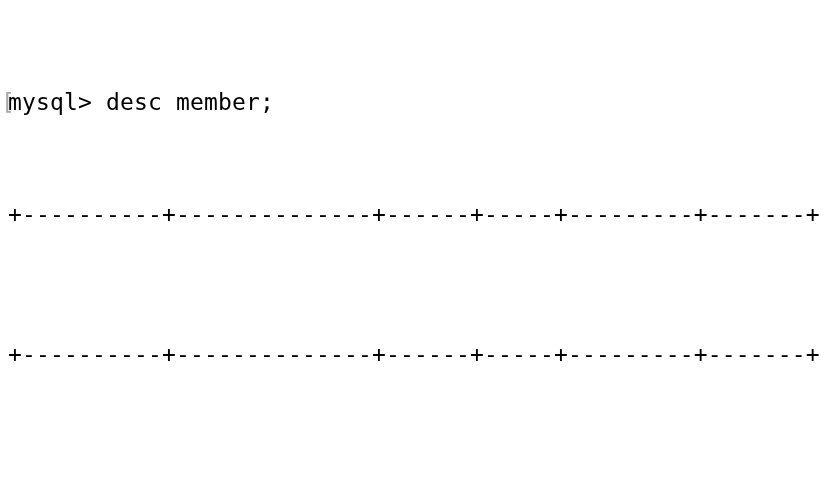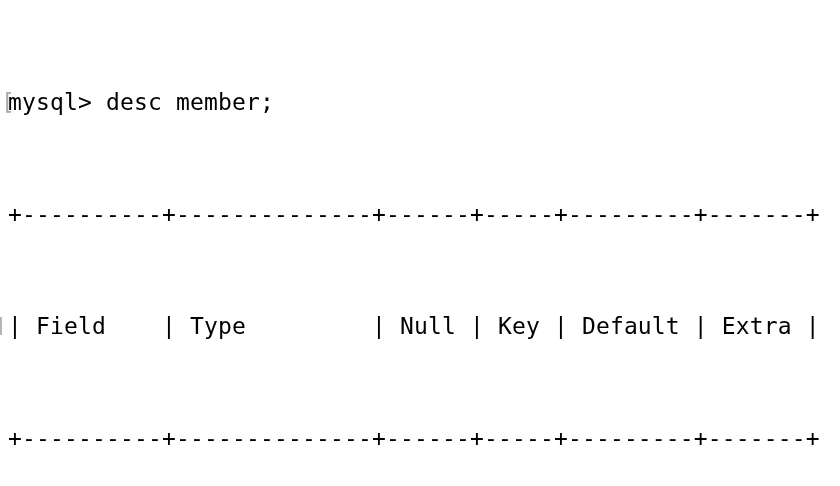--- a/index.html
+++ b/index.html
@@ -49,21 +49,20 @@
 </style>
 </head>
 <body>
 
 <div class="terminal">
 
   <div class="line"><span class="mark-bracket">[</span><span>mysql&gt; desc member;</span></div>
 
   <div class="line"><span>+----------+--------------+------+-----+---------+-------+</span></div>
 
-  <div class="line"><span class="mark-bar"></span><span>| Field    | Type         | Null | Key | Default | Extra |</span></div>
 
   <div class="line"><span>+----------+--------------+------+-----+---------+-------+</span></div>
 
   
 
   
 
   
 
   

